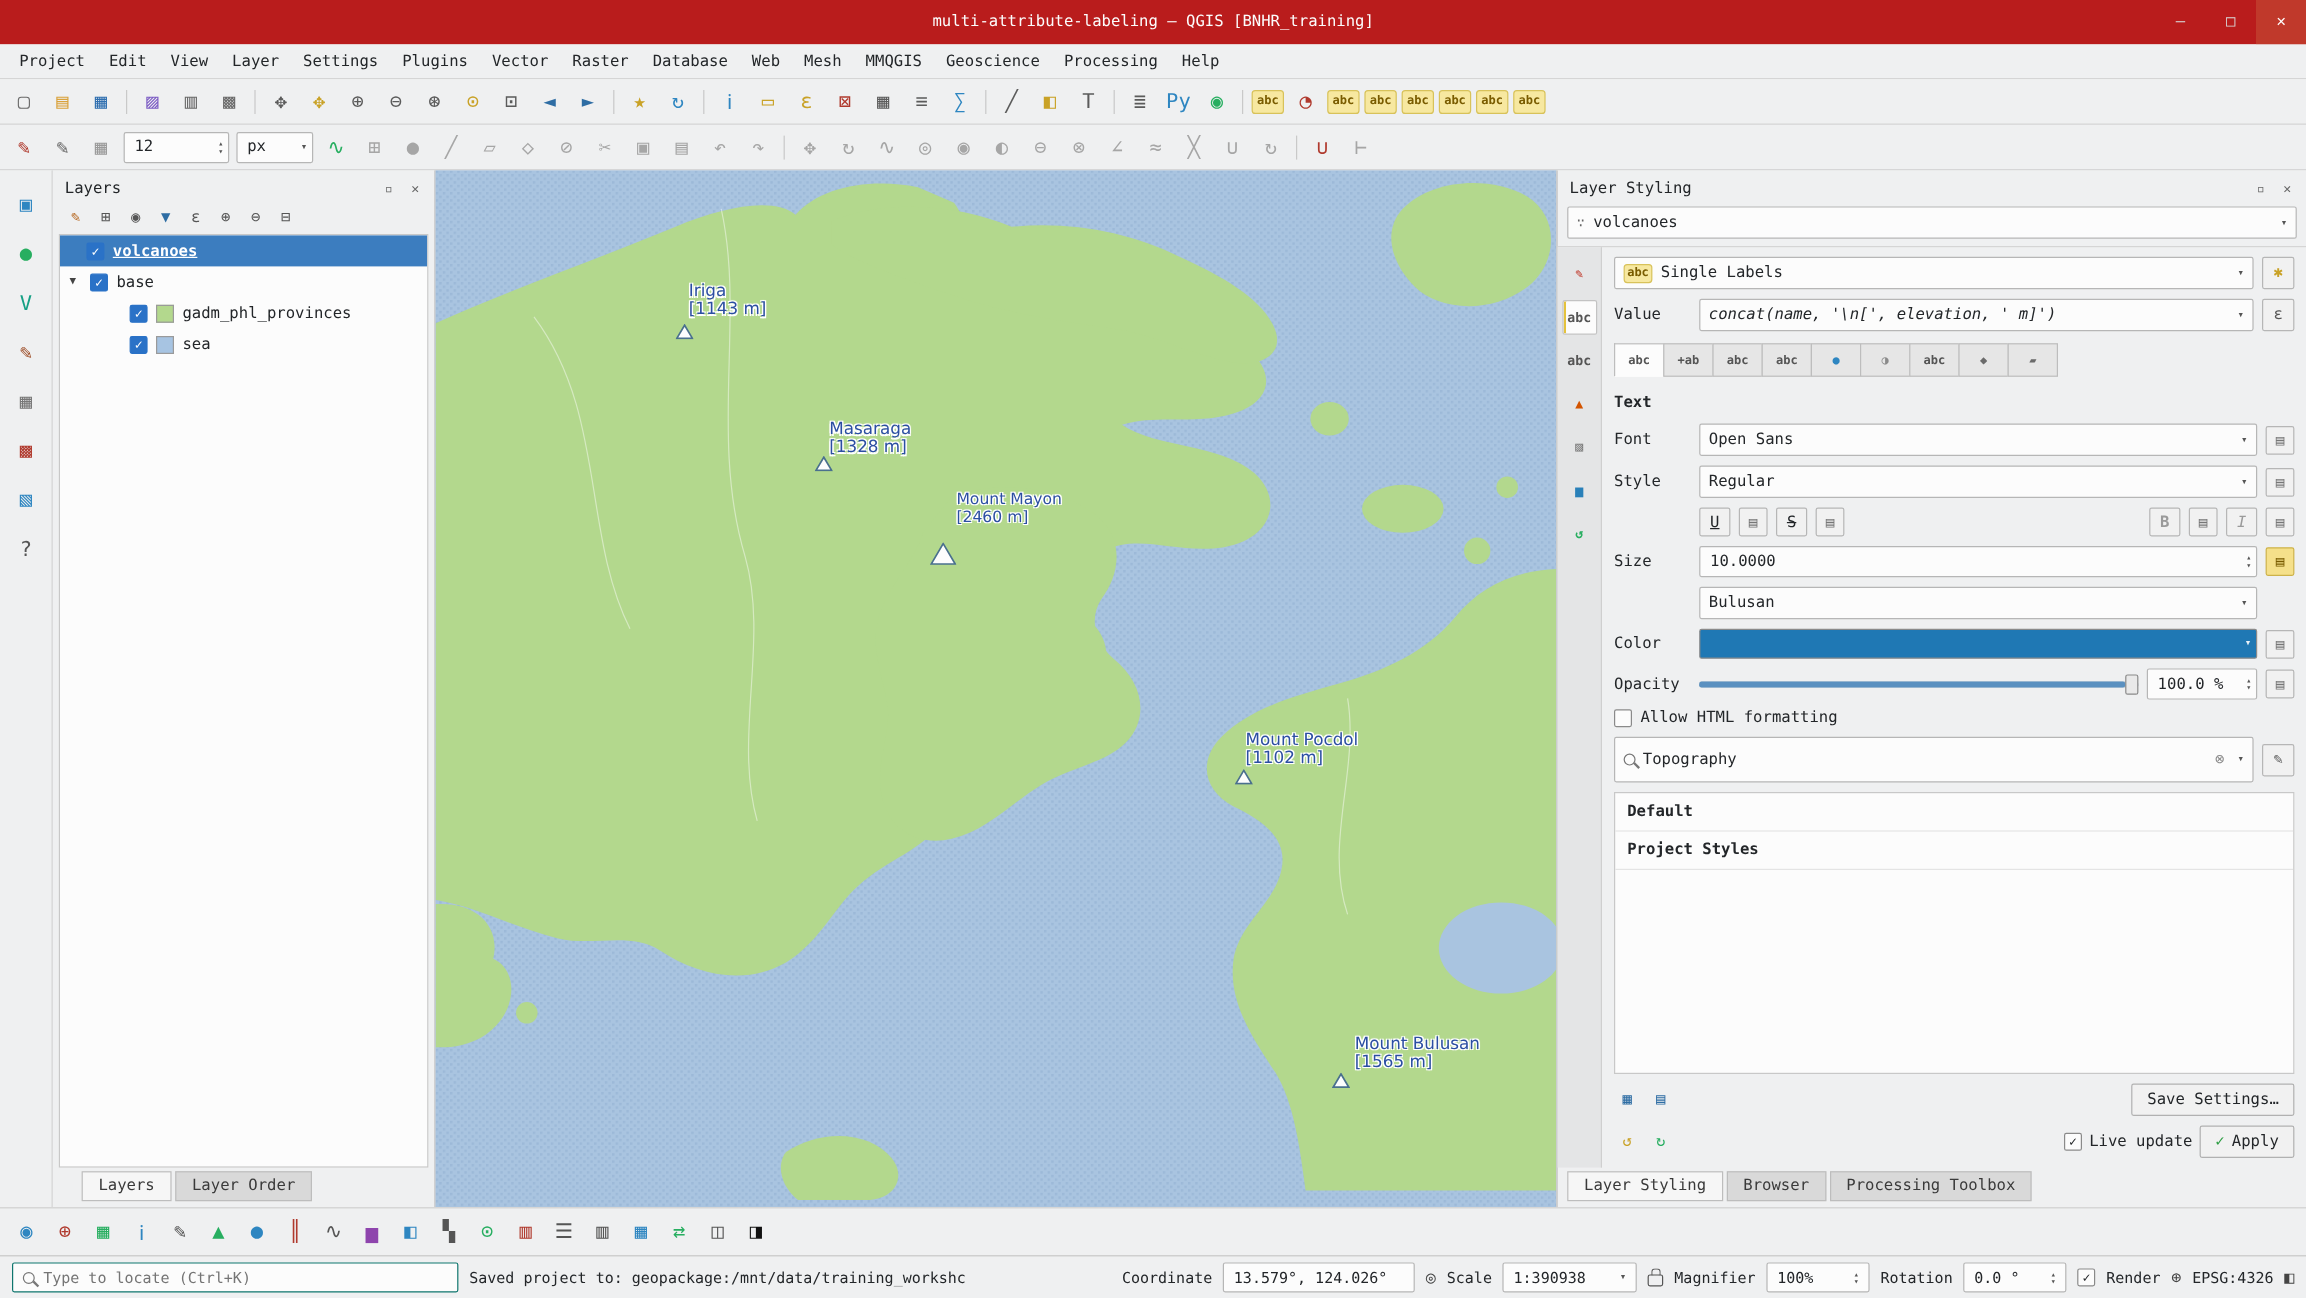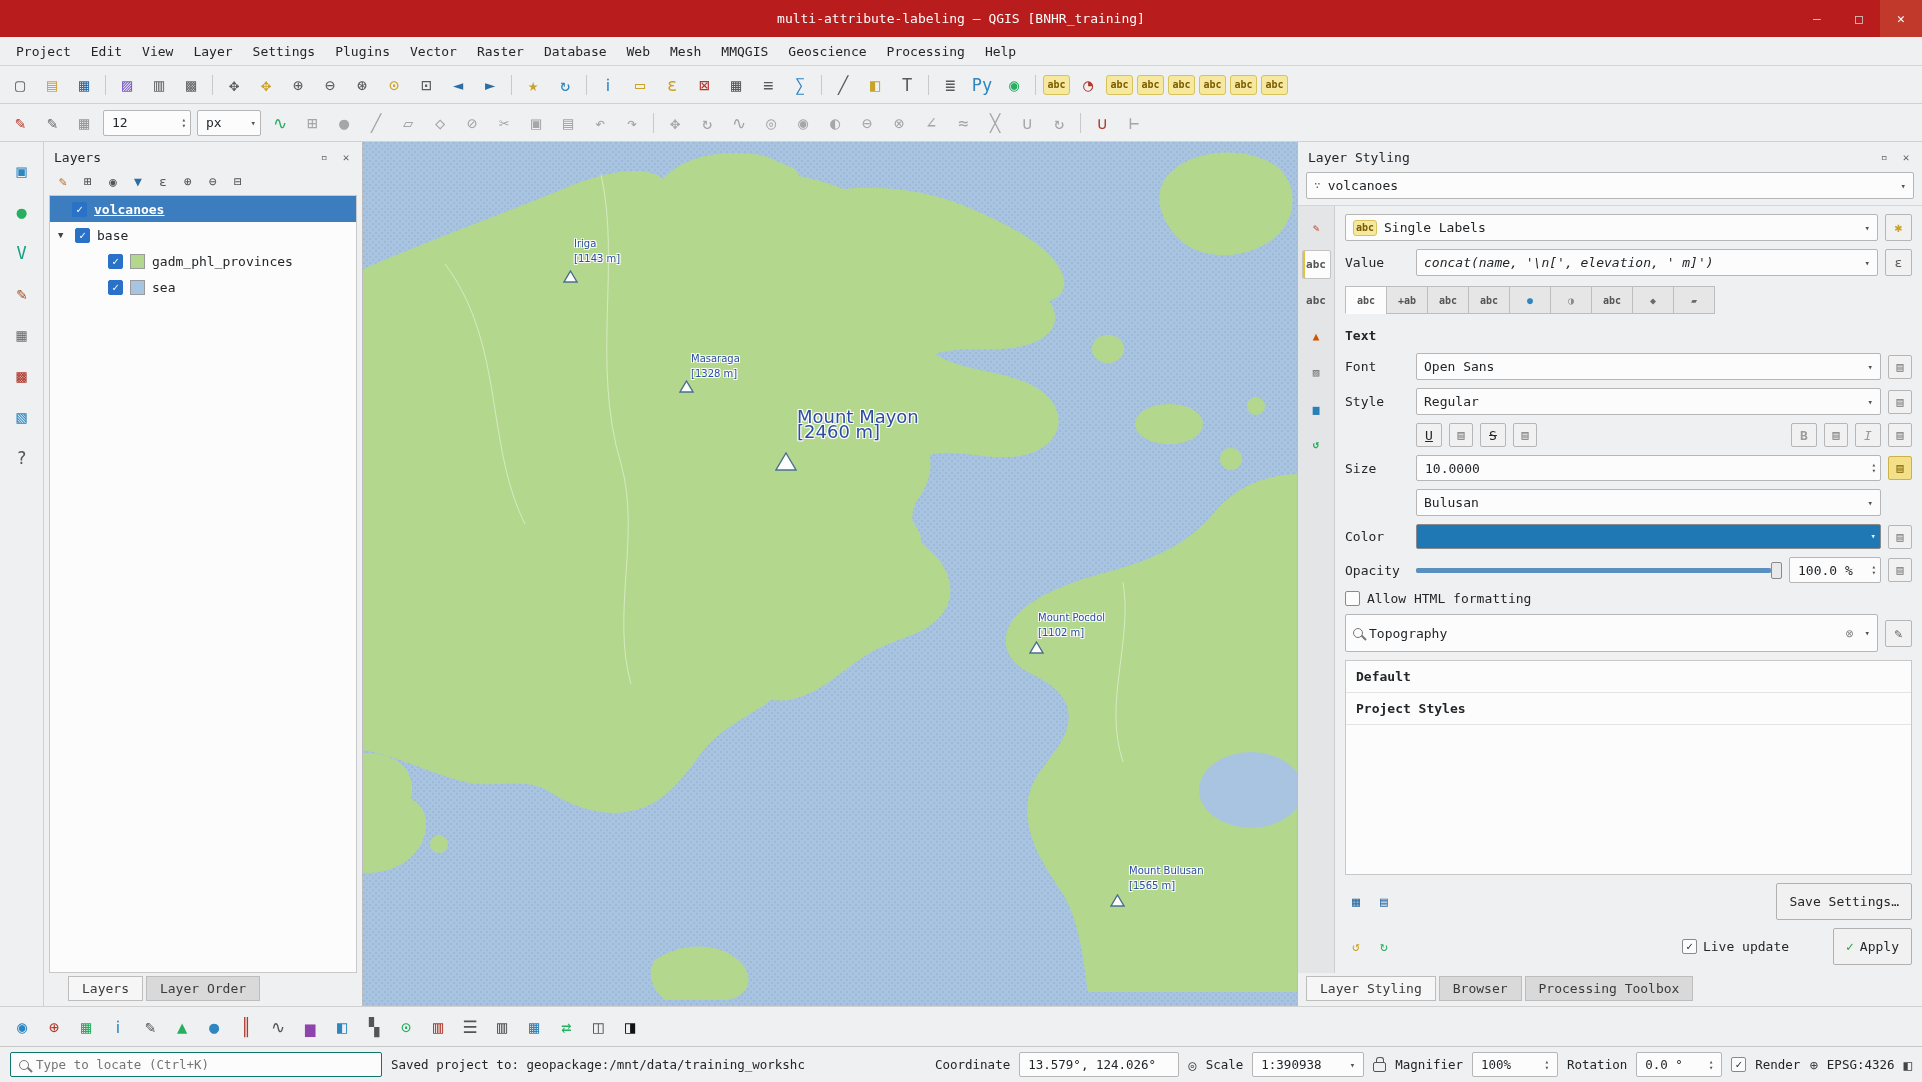--- a/index.html
+++ b/index.html
@@ -61,21 +61,21 @@
   .cb.blue.checked::after { content:"✓"; color:#fff; }
   .cb.plain.checked::after { content:"✓"; color:#232629; }
   .swatch { width:15px; height:15px; border:1px solid #9a9a9a; flex:none; }
   .dock-tabs { display:flex; gap:3px; padding:3px 6px 5px 24px; align-items:flex-start; }
   .dock-tab { padding:4px 13px; background:#d9d9d9; border:1px solid #bdbdbd; color:#3a3a3a; white-space:nowrap; }
   .dock-tab.active { background:#f6f6f6; }
   
   .map { position:absolute; left:363px; top:142px; width:934px; bottom:76px; overflow:hidden; background:#a9c4e0; }
   .map svg.base { position:absolute; left:0; top:0; }
   .mlabel { position:absolute; font-family:"DejaVu Sans", "Liberation Sans", sans-serif;
-    font-size:10px; line-height:15px; white-space:nowrap;
+    font-size:14px; line-height:15px; white-space:nowrap;
     text-shadow: 1px 1px 0 #fff, -1px -1px 0 #fff, 1px -1px 0 #fff, -1px 1px 0 #fff, 0 0 2px #fff; }
   .tri { position:absolute; }
   .tri polygon { fill:#fdfdfd; stroke:#4a708e; stroke-width:1.4; }
   
   .right-dock { position:absolute; left:1297px; top:142px; width:625px; bottom:76px;
     background:#eff0f1; border-left:1px solid #bcbcbc; display:flex; flex-direction:column; }
   .layer-combo-row { padding:3px 8px 6px 8px; }
   .combo { height:27px; background:#fcfcfc; border:1px solid #b6b6b6; border-radius:2px;
     display:flex; align-items:center; padding:0 7px; gap:7px; min-width:0; }
   .combo .val { overflow:hidden; text-overflow:ellipsis; white-space:nowrap; }
@@ -113,22 +113,22 @@
   .colorbar { flex:1; height:25px; border:1px solid #8a8a8a; border-radius:2px; position:relative; }
   .colorbar .carrow { position:absolute; right:4px; top:6px; font-size:9px; color:#e8f1f8; }
   .searchbox { flex:1; height:27px; background:#fcfcfc; border:1px solid #b6b6b6; border-radius:2px;
     display:flex; align-items:center; gap:6px; padding:18px 7px; }
   .searchbox input { border:none; outline:none; flex:1; font:inherit; color:#232629; background:transparent; min-width:0; }
   .magico { width:10px; height:10px; border:1.6px solid #777; border-radius:50%; position:relative; flex:none; }
   .magico::after { content:""; position:absolute; width:6px; height:1.6px; background:#777;
     transform:rotate(45deg); right:-5px; bottom:-2px; }
   .style-list { flex:1; background:#fcfcfc; border:1px solid #c8c8c8; margin:8px 10px 0 10px; overflow:hidden; }
   .style-group { padding:8px 10px; font-weight:bold; border-bottom:1px solid #e4e4e4; }
-  .btn { height:37px; background:#f1f1f1; border:1px solid #b1b1b1; border-radius:2px;
-    display:flex; align-items:center; justify-content:center; padding:12px 12px; gap:6px; white-space:nowrap;margin-left:38px; }
+  .btn { height:27px; background:#f1f1f1; border:1px solid #b1b1b1; border-radius:2px;
+    display:flex; align-items:center; justify-content:center; padding:12px 12px; gap:6px; white-space:nowrap; }
   .bottom-row { display:flex; align-items:center; gap:6px; margin:8px 10px 0 10px; }
   .lockico { width:13px; height:10px; border:1.5px solid #555; border-radius:2px; position:relative; margin-top:5px; flex:none; }
   .lockico::before { content:""; position:absolute; left:1.5px; top:-6px; width:6px; height:5px;
     border:1.5px solid #555; border-bottom:none; border-radius:3px 3px 0 0; }
   
   .bottombar { position:absolute; left:0; right:0; bottom:36px; height:40px; background:#eff0f1;
     border-top:1px solid #d0d0d0; display:flex; align-items:center; padding:0 6px; }
   .statusbar { position:absolute; left:0; right:0; bottom:0; height:36px; background:#eff0f1;
     border-top:1px solid #c8c8c8; display:flex; align-items:center; gap:9px; padding:0 10px; font-size:12.5px; }
   .locate { width:372px; height:25px; background:#fcfcfc; border:1px solid #0f766e; border-radius:2px;
@@ -370,21 +370,21 @@
     </svg>
 
   <div class="mlabel" style="left: 328px; top: 209px; color: rgb(43, 78, 162);">
     <div>Masaraga</div>
     <div>[1328 m]</div>
   </div>
   <svg class="tri" style="left:316px;top:238px" width="15" height="13">
       <polygon points="7.5,1 14,12 1,12"></polygon>
     </svg>
 
-  <div class="mlabel" style="left: 434px; top: 267px; font-size: 18px; color: rgb(43, 78, 162);">
+  <div class="mlabel" style="left: 434px; top: 267px; font-size: 13px; color: rgb(43, 78, 162);">
     <div>Mount Mayon</div>
     <div>[2460 m]</div>
   </div>
   <svg class="tri" style="left:412px;top:310px" width="22" height="19">
       <polygon points="11,1 21,18 1,18"></polygon>
     </svg>
 
   <div class="mlabel" style="left: 675px; top: 468px; color: rgb(43, 78, 162);">
     <div>Mount Pocdol</div>
     <div>[1102 m]</div>

